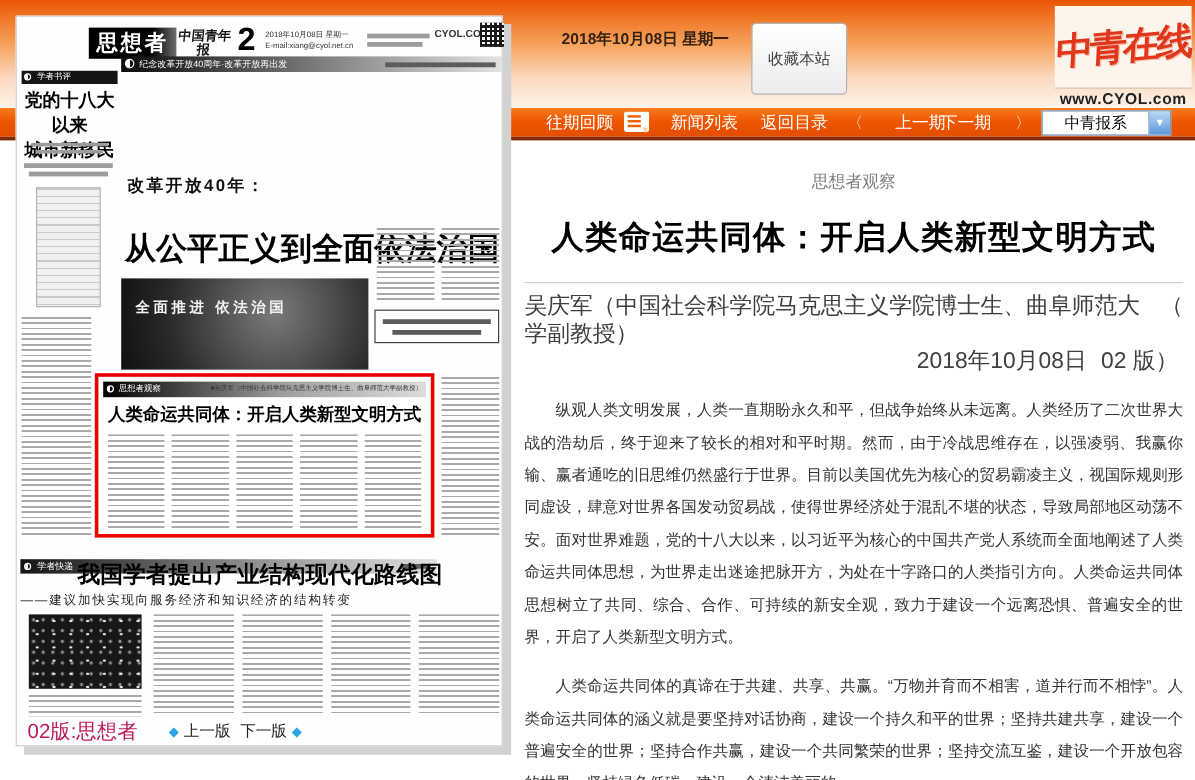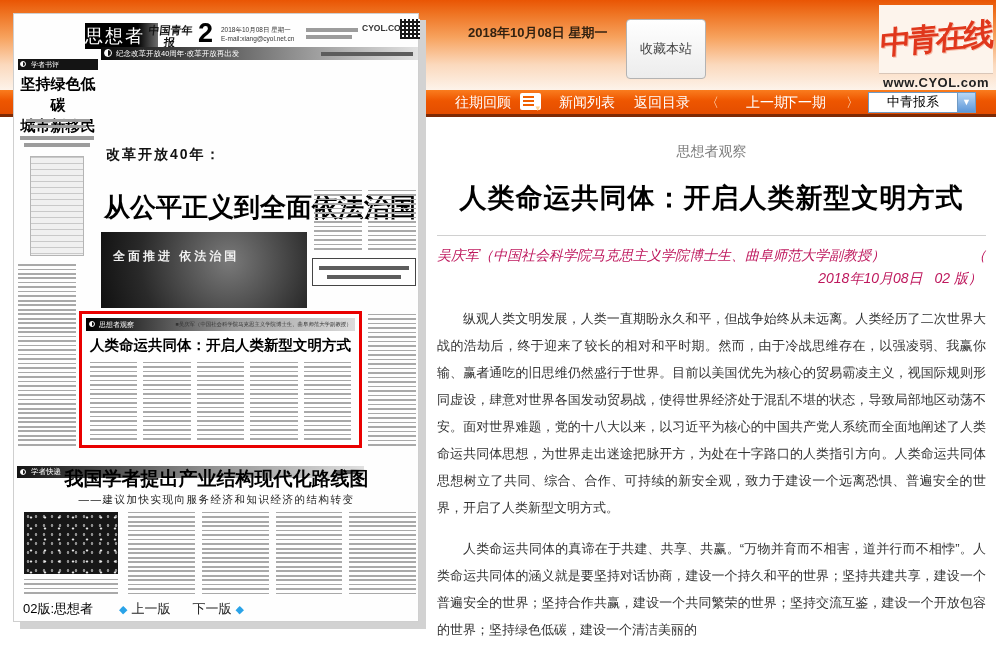--- a/index.html
+++ b/index.html
@@ -25,48 +25,48 @@
     border-bottom:3px solid #7d2a05; color:#fff; font-size:14px; }
   .nav-item { position:absolute; top:4px; color:#fff; cursor:pointer; white-space:nowrap; }
   .nav-arrow { position:absolute; top:4px; color:#ffe3c8; font-size:13px; }
   .nav-icon { position:absolute; left:520px; top:3px; width:21px; height:17px; background:#fff; border-radius:2px;
     cursor:pointer; background-image:
       linear-gradient(#f06000,#f06000),linear-gradient(#f06000,#f06000),linear-gradient(#f06000,#f06000);
     background-size:11px 2px,11px 2px,11px 2px; background-position:3px 3px,3px 7px,3px 11px; background-repeat:no-repeat; }
   .nav-icon::after { content:"▾"; position:absolute; right:1px; bottom:-3px; color:#ffd090; font-size:9px; }
   .nav-select { position:absolute; left:868px; top:2px; width:108px; height:21px; background:#fff;
     border:1px solid #6f9ac4; display:flex; cursor:pointer; }
-  .nav-select .val { flex:1; font-size:13px; color:#000; line-height:19px; text-align:center;font-family:Liberation Mono, monospace; }
+  .nav-select .val { flex:1; font-size:13px; color:#000; line-height:19px; text-align:center; }
   .nav-select .btn { width:18px; background:linear-gradient(180deg,#b9d8f5,#5d97d8); border-left:1px solid #6f9ac4;
     color:#fff; font-size:9px; text-align:center; line-height:19px; }
 
   
   .content { position:absolute; left:437px; top:120px; width:549px; }
   .article-section { text-align:center; color:#7c7c7c; font-size:14px; margin-top:23px; }
   .article-title { text-align:center; color:#000; font-size:27px; font-weight:bold; letter-spacing:1px; margin-top:19px; }
   .rule { border-top:1px solid #d0d0d0; margin-top:19px; }
-  .byline { color:#be185d; font-size:14px; margin-top:8px; line-height:23px;font-style:italic; }
+  .byline { color:#404040; font-size:19px; margin-top:8px; line-height:23px; }
   .byline-l1 { display:flex; }
   .byline-l1 .src { margin-left:38px; }
   .byline-l1 .paren { margin-left:auto; }
   .byline-l2 { display:flex; justify-content:flex-end; }
   .byline-l2 .ed { margin-left:12px; margin-right:4px; }
   .body-paras { margin-top:15px; }
   .body-paras p { font-size:13px; line-height:27px; color:#333; text-align:justify; text-indent:2em; margin-bottom:14px; }
 
   
   .paper { position:absolute; left:13px; top:13px; width:406px; height:609px; background:#fefefe;
     border:1px solid #cfcfcf; box-shadow:7px 7px 0 #d2d2d2; z-index:5; cursor:pointer; }
   .paper * { position:absolute; }
   .gk { background-image:repeating-linear-gradient(180deg,#a9a9a9 0 1.5px,transparent 1.5px 4.5px); }
   .bar-gk { background:#9c9c9c; }
   .dark-gk { background:#5c5c5c; }
 
-  .m-name { left:71px; top:9px; width:73px; height:26px; background:linear-gradient(90deg,#000 72%,#6e6e6e);
-    color:#fff; font-size:18px; font-weight:normal; letter-spacing:2px; line-height:26px; }
+  .m-name { left:60px; top:9px; width:73px; height:26px; background:linear-gradient(90deg,#000 72%,#6e6e6e);
+    color:#fff; font-size:18px; font-weight:bold; letter-spacing:2px; text-align:center; line-height:26px; }
   .m-logo { left:132px; top:10px; width:48px; height:24px; font-family:"Liberation Serif",serif; font-size:11px;
     font-weight:bold; color:#151515; transform:skewX(-6deg); line-height:12px; text-align:center; }
   .m-page { left:184px; top:4px; font-size:27px; font-weight:900; color:#000; }
   .m-dates { left:207px; top:11px; width:90px; font-size:6.5px; color:#333; line-height:9px; white-space:nowrap; }
   .m-g1 { left:292px; top:14px; width:52px; height:3.5px; }
   .m-g2 { left:292px; top:21px; width:46px; height:3.5px; }
   .m-site { left:348px; top:9px; font-size:8.5px; font-weight:bold; color:#333; }
   .m-qr { left:386px; top:5px; width:20px; height:20px;
     background-image:repeating-linear-gradient(0deg,#1a1a1a 0 2px,transparent 2px 4px),
       repeating-linear-gradient(90deg,#1a1a1a 0 2px,#fff 2px 4px); }
@@ -106,35 +106,35 @@
   .rb-bar .byl { right:3px; top:0; color:#333; font-size:6px; transform:scale(.9); transform-origin:right center; }
   .rb-headline { left:4px; top:22px; right:4px; text-align:center; font-size:14.5px; font-weight:900; color:#000; }
   .rb-cols { left:8px; top:48px; right:8px; height:78px; display:flex; gap:6px; position:absolute; }
   .rb-cols .c { position:static; flex:1; height:100%; }
   .right-col { left:354px; top:300px; width:48px; height:132px; }
 
   .ba-bar { left:3px; top:452px; width:347px; height:12px; background:linear-gradient(90deg,#141414,#8f8f8f 55%,#e0e0e0);
     color:#fff; font-size:7.5px; line-height:12px; padding-left:14px; }
   .ba-bar .bgk { right:6px; top:4px; width:24px; height:4px; }
   .ba-headline { left:3px; top:452px; width:399px; text-align:center; font-size:19px; font-weight:900; color:#000; }
-  .ba-sub { left:3px; top:479px; width:399px; text-align:center; font-size:10.5px; color:#222; letter-spacing:1.5px; }
+  .ba-sub { left:3px; top:479px; width:399px; text-align:left; font-size:10.5px; color:#222; letter-spacing:1.5px; }
   .ba-img { left:10px; top:498px; width:94px; height:62px; background-color:#171717;
     background-image:radial-gradient(#e6e6e6 1px,transparent 1.6px),radial-gradient(#8f8f8f 1px,transparent 1.6px);
     background-size:14px 11px,8px 9px; }
   .ba-imgcap { left:10px; top:565px; width:94px; height:18px; }
   .ba-cols { left:114px; top:498px; width:288px; height:84px; display:flex; gap:7px; position:absolute; }
   .ba-cols .c { position:static; flex:1; height:100%; }
 
   .paper-footer { left:9px; top:585px; right:9px; height:20px; display:flex; position:absolute; align-items:center; }
   .paper-footer span { position:static; }
-  .pf-page { font-size:13px; color:#000000; }
+  .pf-page { font-size:17px; color:#be185d; }
   .pf-arrow { color:#2aa3e8; font-size:11px; }
   .pf-al { margin-left:26px; margin-right:4px; }
   .pf-link { font-size:13px; color:#222; cursor:pointer; }
-  .pf-l1 { margin-right:22px; }
+  .pf-l1 { margin-right:8px; }
   .pf-ar { margin-left:4px; }
 </style>
 </head>
 <body>
 
 <div class="site-header">
   <span class="header-date">2018年10月08日  星期一</span>
   <button class="bookmark-btn">收藏本站</button>
   <div class="logo-box">
     <span class="logo-text">中青在线</span>
@@ -195,21 +195,21 @@
     <span class="sec-dot"></span>
     <span style="position:static">纪念改革开放40周年·改革开放再出发</span>
     <span class="bgk dark-gk"></span>
   </div>
 
   <div class="lc-bar">
     <span class="sec-dot"></span>
     <span style="position:static">学者书评</span>
   </div>
   <div class="lc-title">
-    <span style="position:static;display:block">坚持绿色低碳</span>
+    <span style="position:static;display:block">党的十八大以来</span>
     <span style="position:static;display:block">城市新移民</span>
   </div>
   <div class="lc-s1 bar-gk"></div>
   <div class="lc-s2 bar-gk"></div>
   <div class="lc-a1 bar-gk"></div>
   <div class="lc-a2 bar-gk"></div>
   <div class="lc-book"></div>
   <div class="lc-greek gk"></div>
 
   <div class="kicker">改革开放40年：</div>

